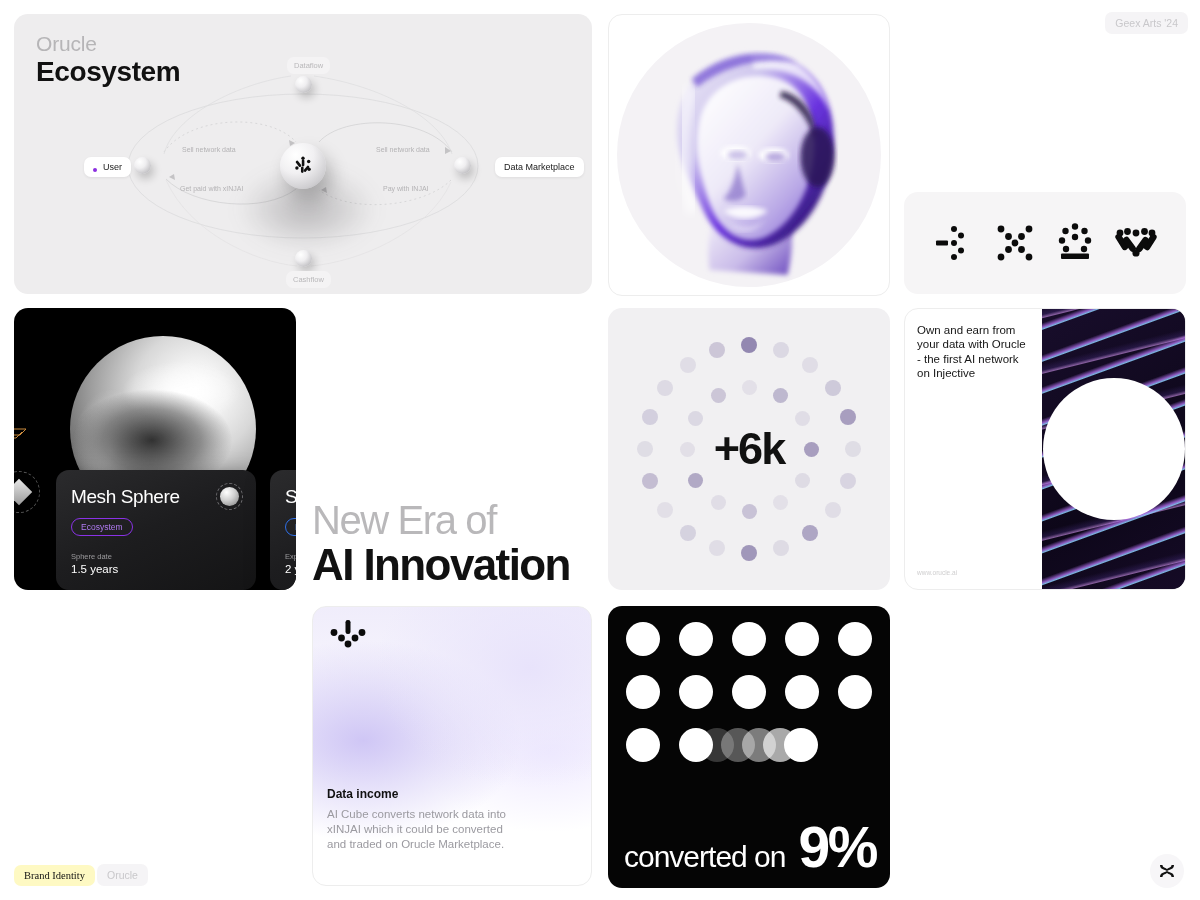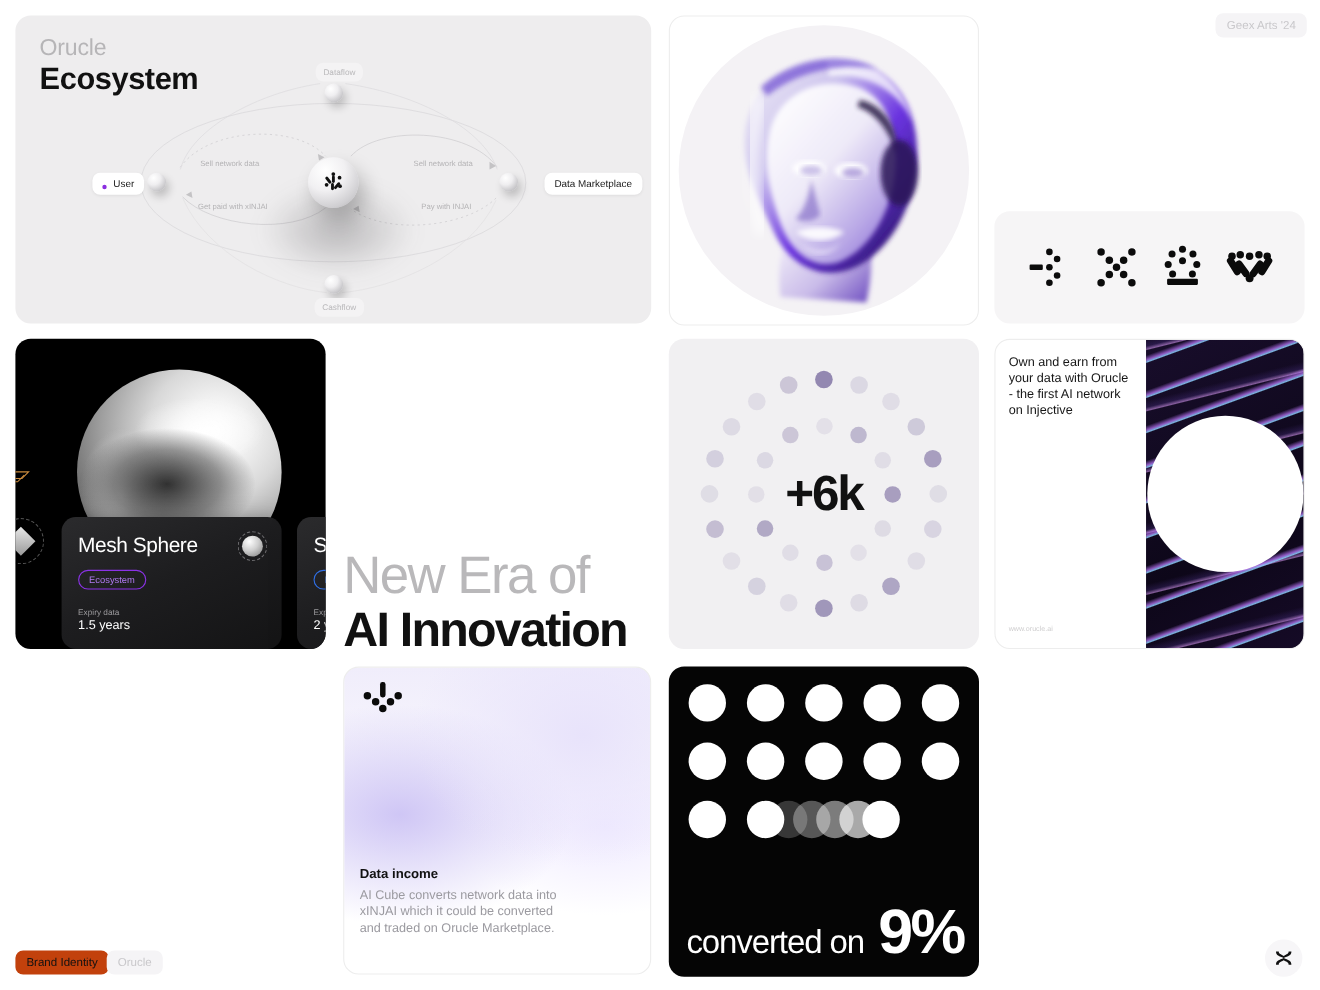--- a/index.html
+++ b/index.html
@@ -89,21 +89,21 @@
   .nft-chip i{ width:19px;height:19px;border-radius:50%;
     background:radial-gradient(circle at 35% 28%, #fff, #cfcfcf 45%, #7b7b7b 100%); display:block;}
   .nft-diamond{ position:absolute; left:-16px; top:163px; width:42px;height:42px;border-radius:50%;
     border:1px dashed #555; display:flex;align-items:center;justify-content:center;}
   .nft-diamond i{ width:22px;height:22px; background:linear-gradient(135deg,#e8e8e8,#9a9a9a);
     transform:rotate(45deg) scale(.85); display:block;}
   .nft-orange{ position:absolute; left:-8px; top:118px; width:24px; height:24px; }
 
   
   #headline{ position:absolute; left:312px; top:500px; width:290px; }
-  .hl1{ font-size:48px; color:#b9b8ba; font-weight:400; letter-spacing:-1.4px; line-height:1.0;}
+  .hl1{ font-size:40px; color:#b9b8ba; font-weight:400; letter-spacing:-1.4px; line-height:1.0;}
   .hl2{ font-size:44px; color:#111; font-weight:700; letter-spacing:-1.6px; line-height:1.12;}
 
   
   #tenk{ left:608px; top:308px; width:282px; height:282px; background:#f1f0f2; }
   #tenk .val{ position:absolute; left:0; right:0; top:50%; transform:translateY(-50%);
     text-align:center; font-size:45px; font-weight:700; color:#111; letter-spacing:-2px;}
   .ringdot{ position:absolute; border-radius:50%; background:#6b5b95; }
 
   
   #own{ left:904px; top:308px; width:282px; height:282px; background:#fff; border:1px solid #ededed; }
@@ -141,21 +141,21 @@
   .crow{ position:relative; height:53px; }
   .cdot{ position:absolute; width:34px; height:34px; border-radius:50%; background:#fff; }
   .trail{ position:absolute; width:34px; height:34px; border-radius:50%; }
   .inc-foot{ position:absolute; left:16px; right:14px; bottom:14px;
     display:flex; align-items:baseline; color:#fff;}
   .inc-label{ font-size:30px; font-weight:400; letter-spacing:-1px; }
   .inc-val{ font-size:57px; font-weight:700; letter-spacing:-2.5px; margin-left:13px; line-height:.9; }
 
   
   .tagpill{ position:absolute; font-size:10.5px; padding:5px 10px; border-radius:7px; }
-  .tag-dark{ background:#c2410c; color:#111; font-weight:500; }
+  .tag-dark{ background:#fef9c3; color:#111; font-weight:500;font-family:Liberation Serif, serif; }
   .tag-mute{ background:#f5f4f6; color:#c9c8cb; }
   #corner{ position:absolute; right:16px; bottom:12px; width:34px; height:34px;
     border-radius:50%; background:#f7f6f8; display:flex; align-items:center; justify-content:center;}
 </style>
 </head>
 <body>
 
 <div class="stage">
 
   <div class="tagpill tag-mute" style="right:12px; top:12px;">Geex Arts '24</div>
@@ -337,21 +337,21 @@
       <path d="M2,9 L8,3 L20,3 L14,9 Z" fill="none" stroke="#c98a3d" stroke-width="1"></path>
       <path d="M2,12 L10,12 L16,6" fill="none" stroke="#c98a3d" stroke-width="1"></path>
     </svg>
     <div class="nft-diamond">
         <i></i>
       </div>
 
     <div class="nftcard" style="left:42px; top:162px; width:200px; height:120px;">
       <div class="nft-title">Mesh Sphere</div>
       <span class="badge">Ecosystem</span>
-      <div class="nft-exp-l">Expiry data</div>
+      <div class="nft-exp-l">Sphere date</div>
       <div class="nft-exp-v">1.5 years</div>
       <div class="nft-chip">
           <i></i>
         </div>
     </div>
 
     <div class="nftcard" style="left:256px; top:162px; width:200px; height:120px;">
       <div class="nft-title">Sp</div>
       <span class="badge rare">Rar</span>
       <div class="nft-exp-l">Expiry</div>

